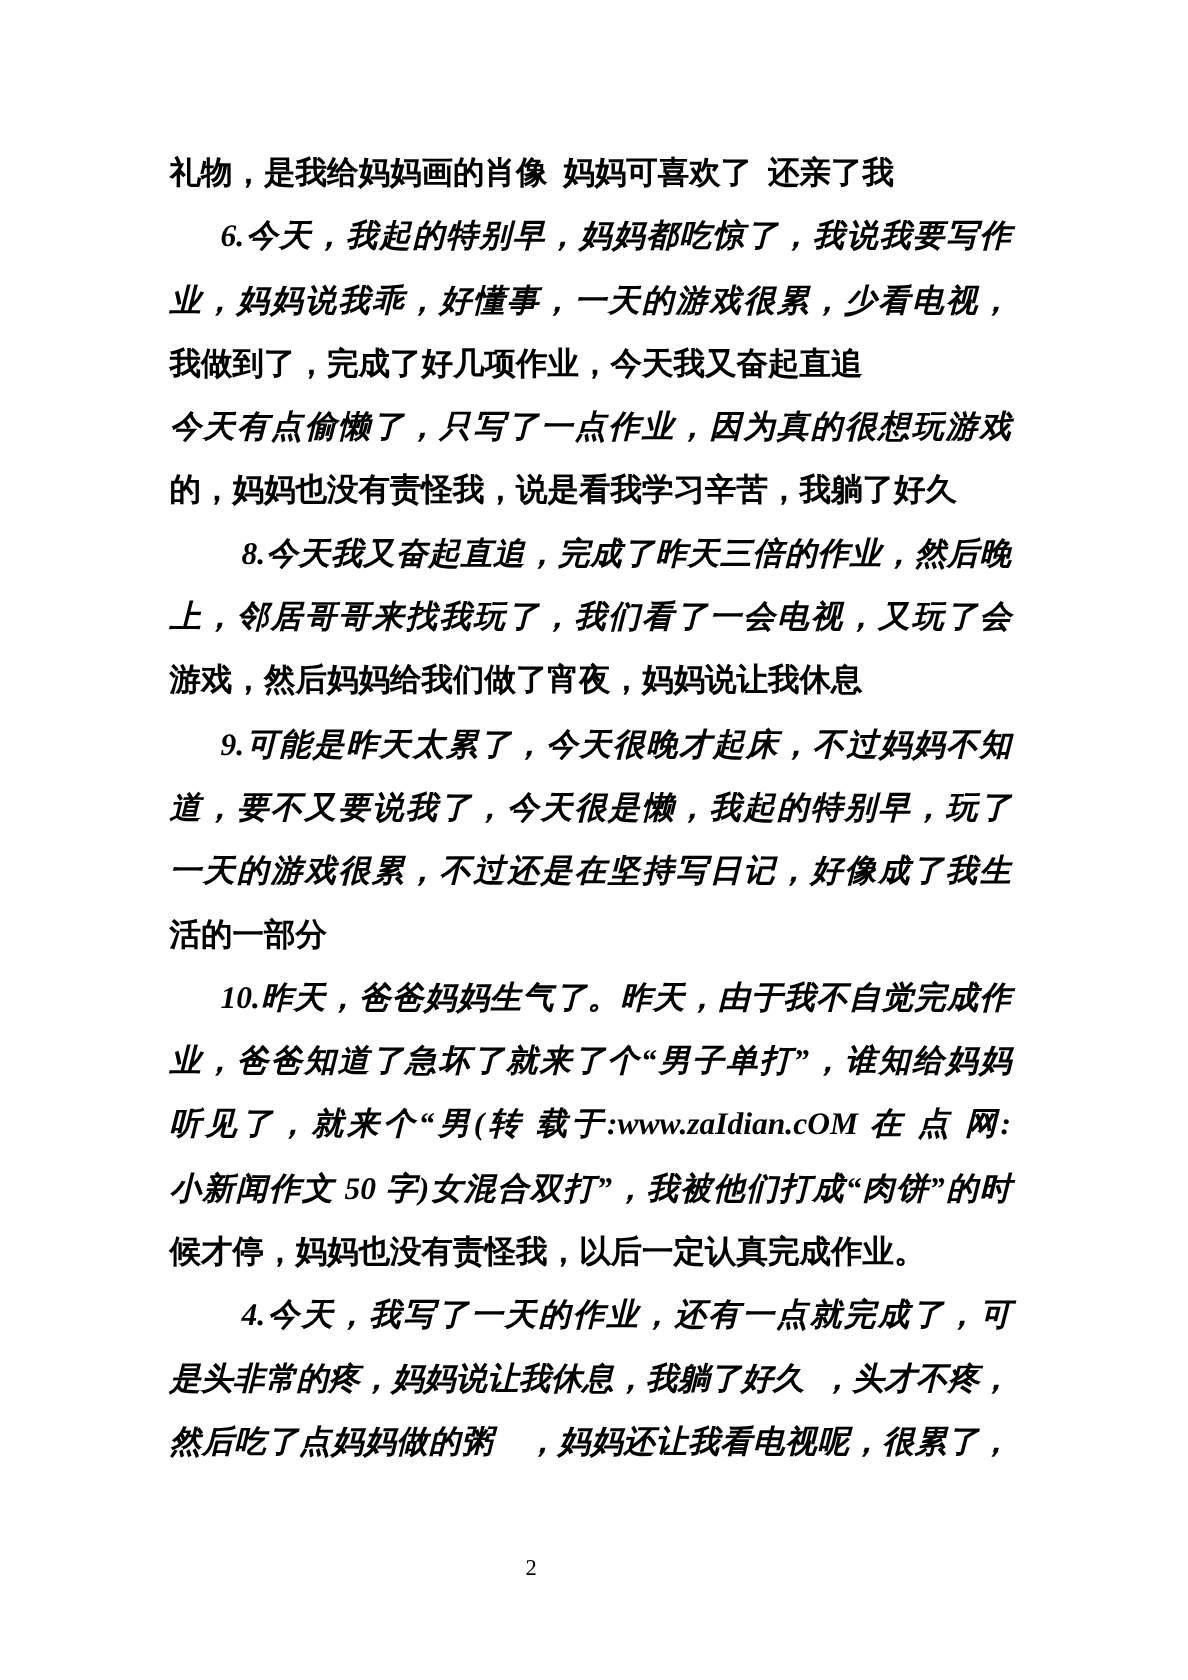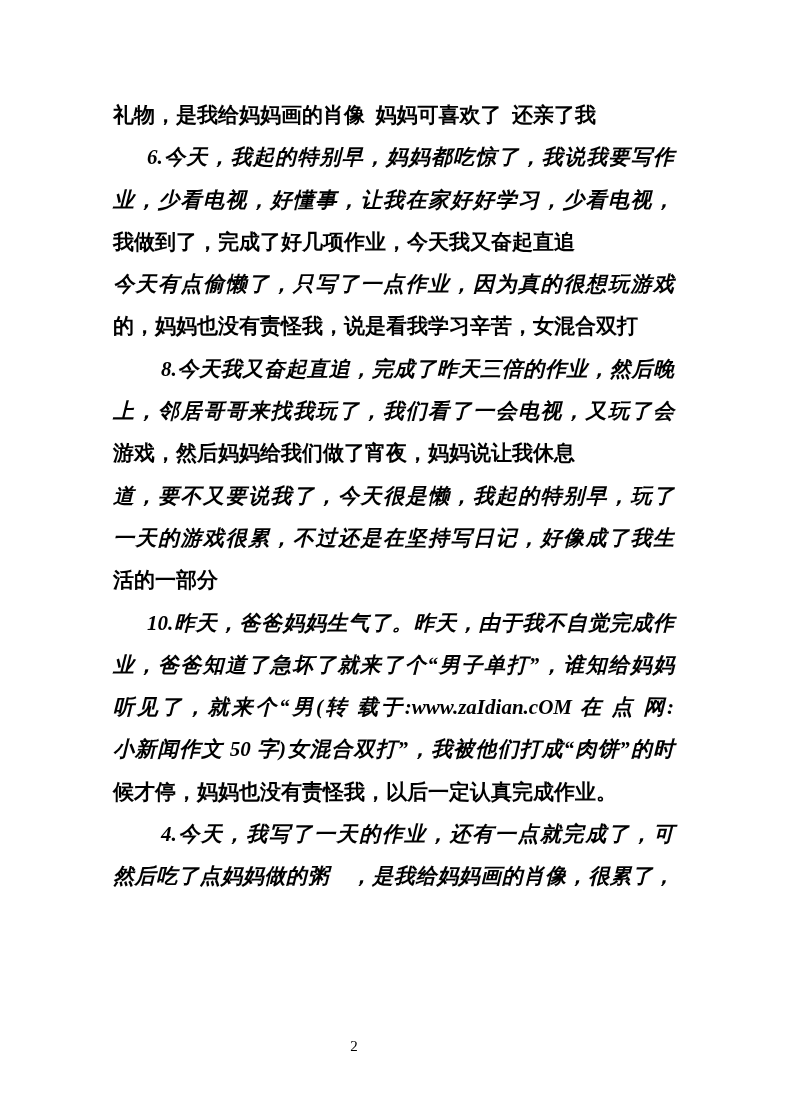--- a/index.html
+++ b/index.html
@@ -49,34 +49,36 @@
     color: #000000;
   }
 </style>
 </head>
 <body>
 
 <div class="page">
   <div class="text-block" id="text-block">
       <div class="line">礼物，是我给妈妈画的肖像 妈妈可喜欢了 还亲了我</div>
       <div class="line j ind1">6.今天，我起的特别早，妈妈都吃惊了，我说我要写作</div>
-      <div class="line j">业，少看电视，好懂事，让我在家好好学习，少看电视，</div>
+      <div class="line j">业，妈妈说我乖，好懂事，一天的游戏很累，少看电视，</div>
       <div class="line">我做到了，完成了好几项作业，今天我又奋起直追</div>
       <div class="line j">今天有点偷懒了，只写了一点作业，因为真的很想玩游戏</div>
-      <div class="line">的，妈妈也没有责怪我，说是看我学习辛苦，女混合双打</div>
+      <div class="line">的，妈妈也没有责怪我，说是看我学习辛苦，我躺了好久</div>
       <div class="line j ind2">8.今天我又奋起直追，完成了昨天三倍的作业，然后晚</div>
       <div class="line j">上，邻居哥哥来找我玩了，我们看了一会电视，又玩了会</div>
       <div class="line">游戏，然后妈妈给我们做了宵夜，妈妈说让我休息</div>
+      <div class="line j ind1">9.可能是昨天太累了，今天很晚才起床，不过妈妈不知</div>
       <div class="line j">道，要不又要说我了，今天很是懒，我起的特别早，玩了</div>
       <div class="line j">一天的游戏很累，不过还是在坚持写日记，好像成了我生</div>
       <div class="line">活的一部分</div>
       <div class="line j ind1">10.昨天，爸爸妈妈生气了。昨天，由于我不自觉完成作</div>
       <div class="line j">业，爸爸知道了急坏了就来了个“男子单打”，谁知给妈妈</div>
       <div class="line j">听见了，就来个“男(转 载于:www.zaIdian.cOM 在 点 网:</div>
       <div class="line j">小新闻作文 50 字)女混合双打”，我被他们打成“肉饼”的时</div>
       <div class="line">候才停，妈妈也没有责怪我，以后一定认真完成作业。</div>
       <div class="line j ind2">4.今天，我写了一天的作业，还有一点就完成了，可</div>
-      <div class="line j">然后吃了点妈妈做的粥　，是我给妈妈画的肖像，很累了，</div>
+      <div class="line j">是头非常的疼，妈妈说让我休息，我躺了好久 ，头才不疼，</div>
+      <div class="line j">然后吃了点妈妈做的粥　，妈妈还让我看电视呢，很累了，</div>
     </div>
   <div class="footer">
     <span>2</span>
   </div>
 </div>
 
 </body></html>

